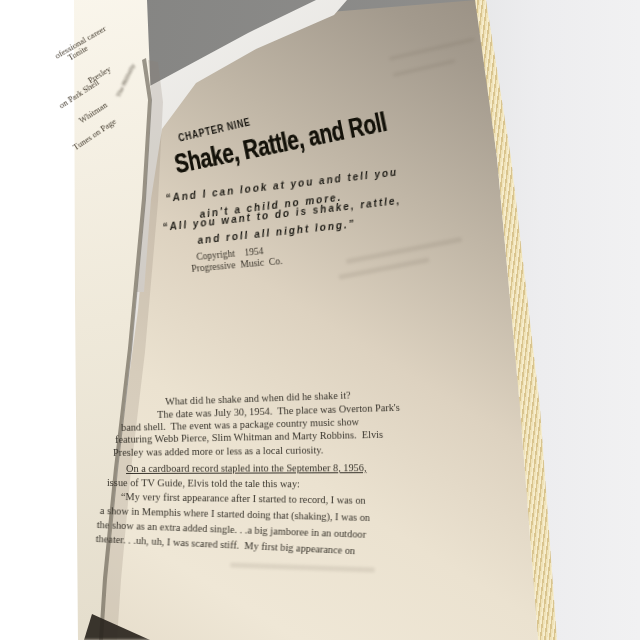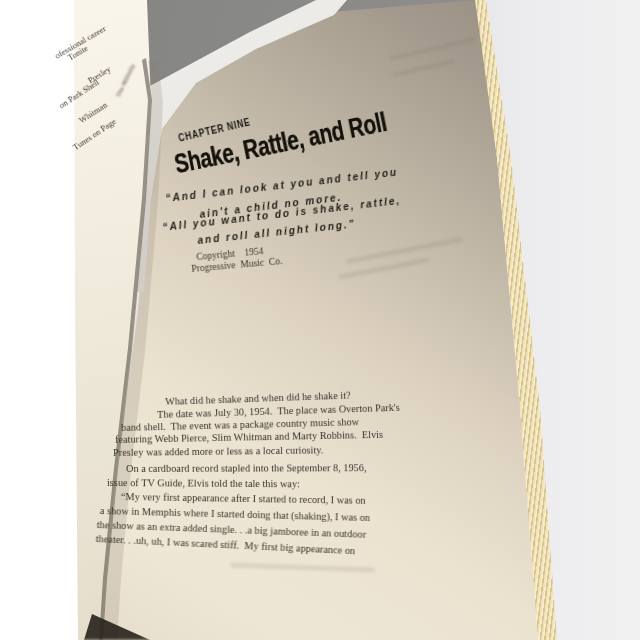--- a/index.html
+++ b/index.html
@@ -78,20 +78,20 @@
   <div class="t epi" style="left:162px;top:222px;transform:rotate(-6.5deg);">“All you want to do is shake, rattle,</div>
   <div class="t epi" style="left:197px;top:235px;transform:rotate(-6deg);">and roll all night long.”</div>
   <div class="t serif credit" style="left:196px;top:252px;transform:rotate(-5deg);">Copyright  1954</div>
   <div class="t serif credit" style="left:191px;top:264px;transform:rotate(-5deg);">Progressive Music Co.</div>
 
   <div class="t serif bl" style="left:165px;top:396px;transform:rotate(-2deg);">What did he shake and when did he shake it?</div>
   <div class="t serif bl" style="left:157px;top:409px;transform:rotate(-1.7deg);">The date was July 30, 1954.  The place was Overton Park's</div>
   <div class="t serif bl" style="left:121px;top:422px;transform:rotate(-1.4deg);">band shell.  The event was a package country music show</div>
   <div class="t serif bl" style="left:115px;top:434px;transform:rotate(-1.1deg);">featuring Webb Pierce, Slim Whitman and Marty Robbins.  Elvis</div>
   <div class="t serif bl" style="left:113px;top:447px;transform:rotate(-0.7deg);">Presley was added more or less as a local curiosity.</div>
-  <div class="t serif bl" style="left:126px;top:463px;transform:rotate(-0.2deg);">On a cardboard record stapled into the September 8, 1956,</div>
+  <div class="t serif bl" style="left:126px;top:463px;transform:rotate(-0.2deg);text-decoration:underline;">On a cardboard record stapled into the September 8, 1956,</div>
   <div class="t serif bl" style="left:107px;top:477px;transform:rotate(0.4deg);">issue of TV Guide, Elvis told the tale this way:</div>
   <div class="t serif bl" style="left:121px;top:491px;transform:rotate(0.9deg);">“My very first appearance after I started to record, I was on</div>
   <div class="t serif bl" style="left:100px;top:505px;transform:rotate(1.5deg);">a show in Memphis where I started doing that (shaking), I was on</div>
   <div class="t serif bl" style="left:97px;top:519px;transform:rotate(2.1deg);">the show as an extra added single. . .a big jamboree in an outdoor</div>
   <div class="t serif bl" style="left:96px;top:533px;transform:rotate(2.7deg);">theater. . .uh, uh, I was scared stiff.  My first big appearance on</div>
 
 </div>
 
 </body></html>

